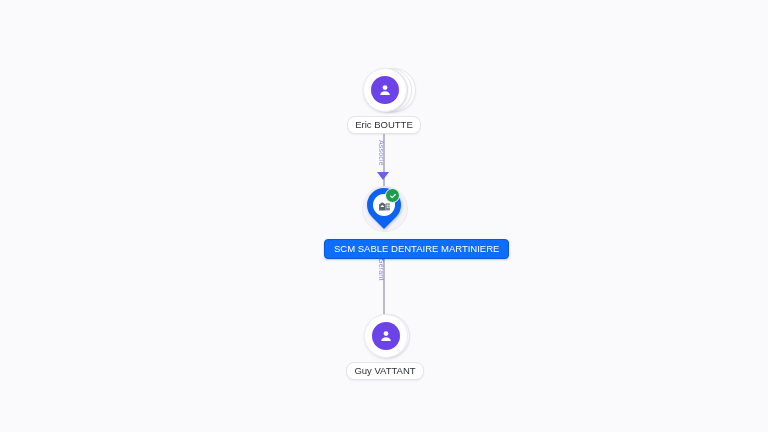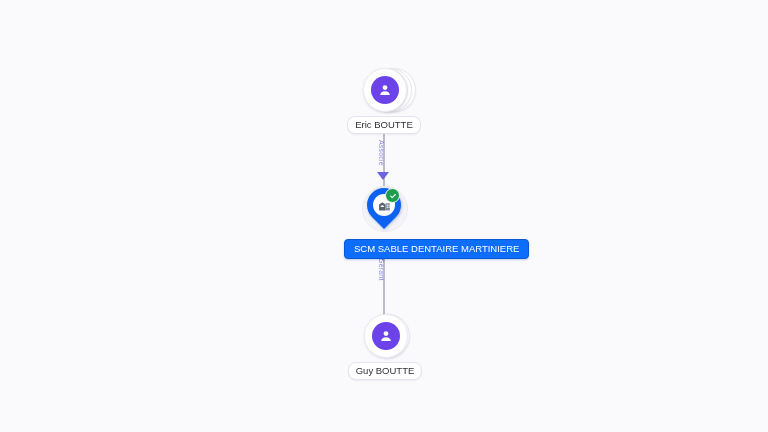--- a/index.html
+++ b/index.html
@@ -196,21 +196,20 @@
     margin-top: -2px;
     padding: 3px 9px 4px 9px;
     background: #0d6efd;
     border: 1px solid #0a58d6;
     border-radius: 4px;
     font-size: 9.5px;
     color: #ffffff;
     white-space: nowrap;
     box-shadow: 0 1px 2px rgba(20,60,150,0.25);
     font-family: "Liberation Sans", sans-serif;
-    margin-left: 20px;
   }
 </style>
 </head>
 <body>
 
 <div id="graph-canvas">
 
   <div class="edge edge-upper"></div>
   <div class="edge-arrow arrow-upper"></div>
   <div class="edge-label edge-label-upper">Associé</div>
@@ -265,16 +264,16 @@
       <div class="stack-ring r4" style="left:41px;"></div>
       <div class="avatar-disc">
         <div class="avatar-circle">
           <svg width="16" height="16" viewBox="0 0 24 24" aria-hidden="true">
             <circle cx="12" cy="8.4" r="3.6" fill="#ffffff"></circle>
             <path d="M4.8 19.6c0-3.6 3.2-5.8 7.2-5.8s7.2 2.2 7.2 5.8z" fill="#ffffff"></path>
           </svg>
         </div>
       </div>
     </div>
-    <span class="name-pill">Guy BOUTTE</span>
+    <span class="name-pill">Guy VATTANT</span>
   </div>
 
 </div>
 
 </body></html>

